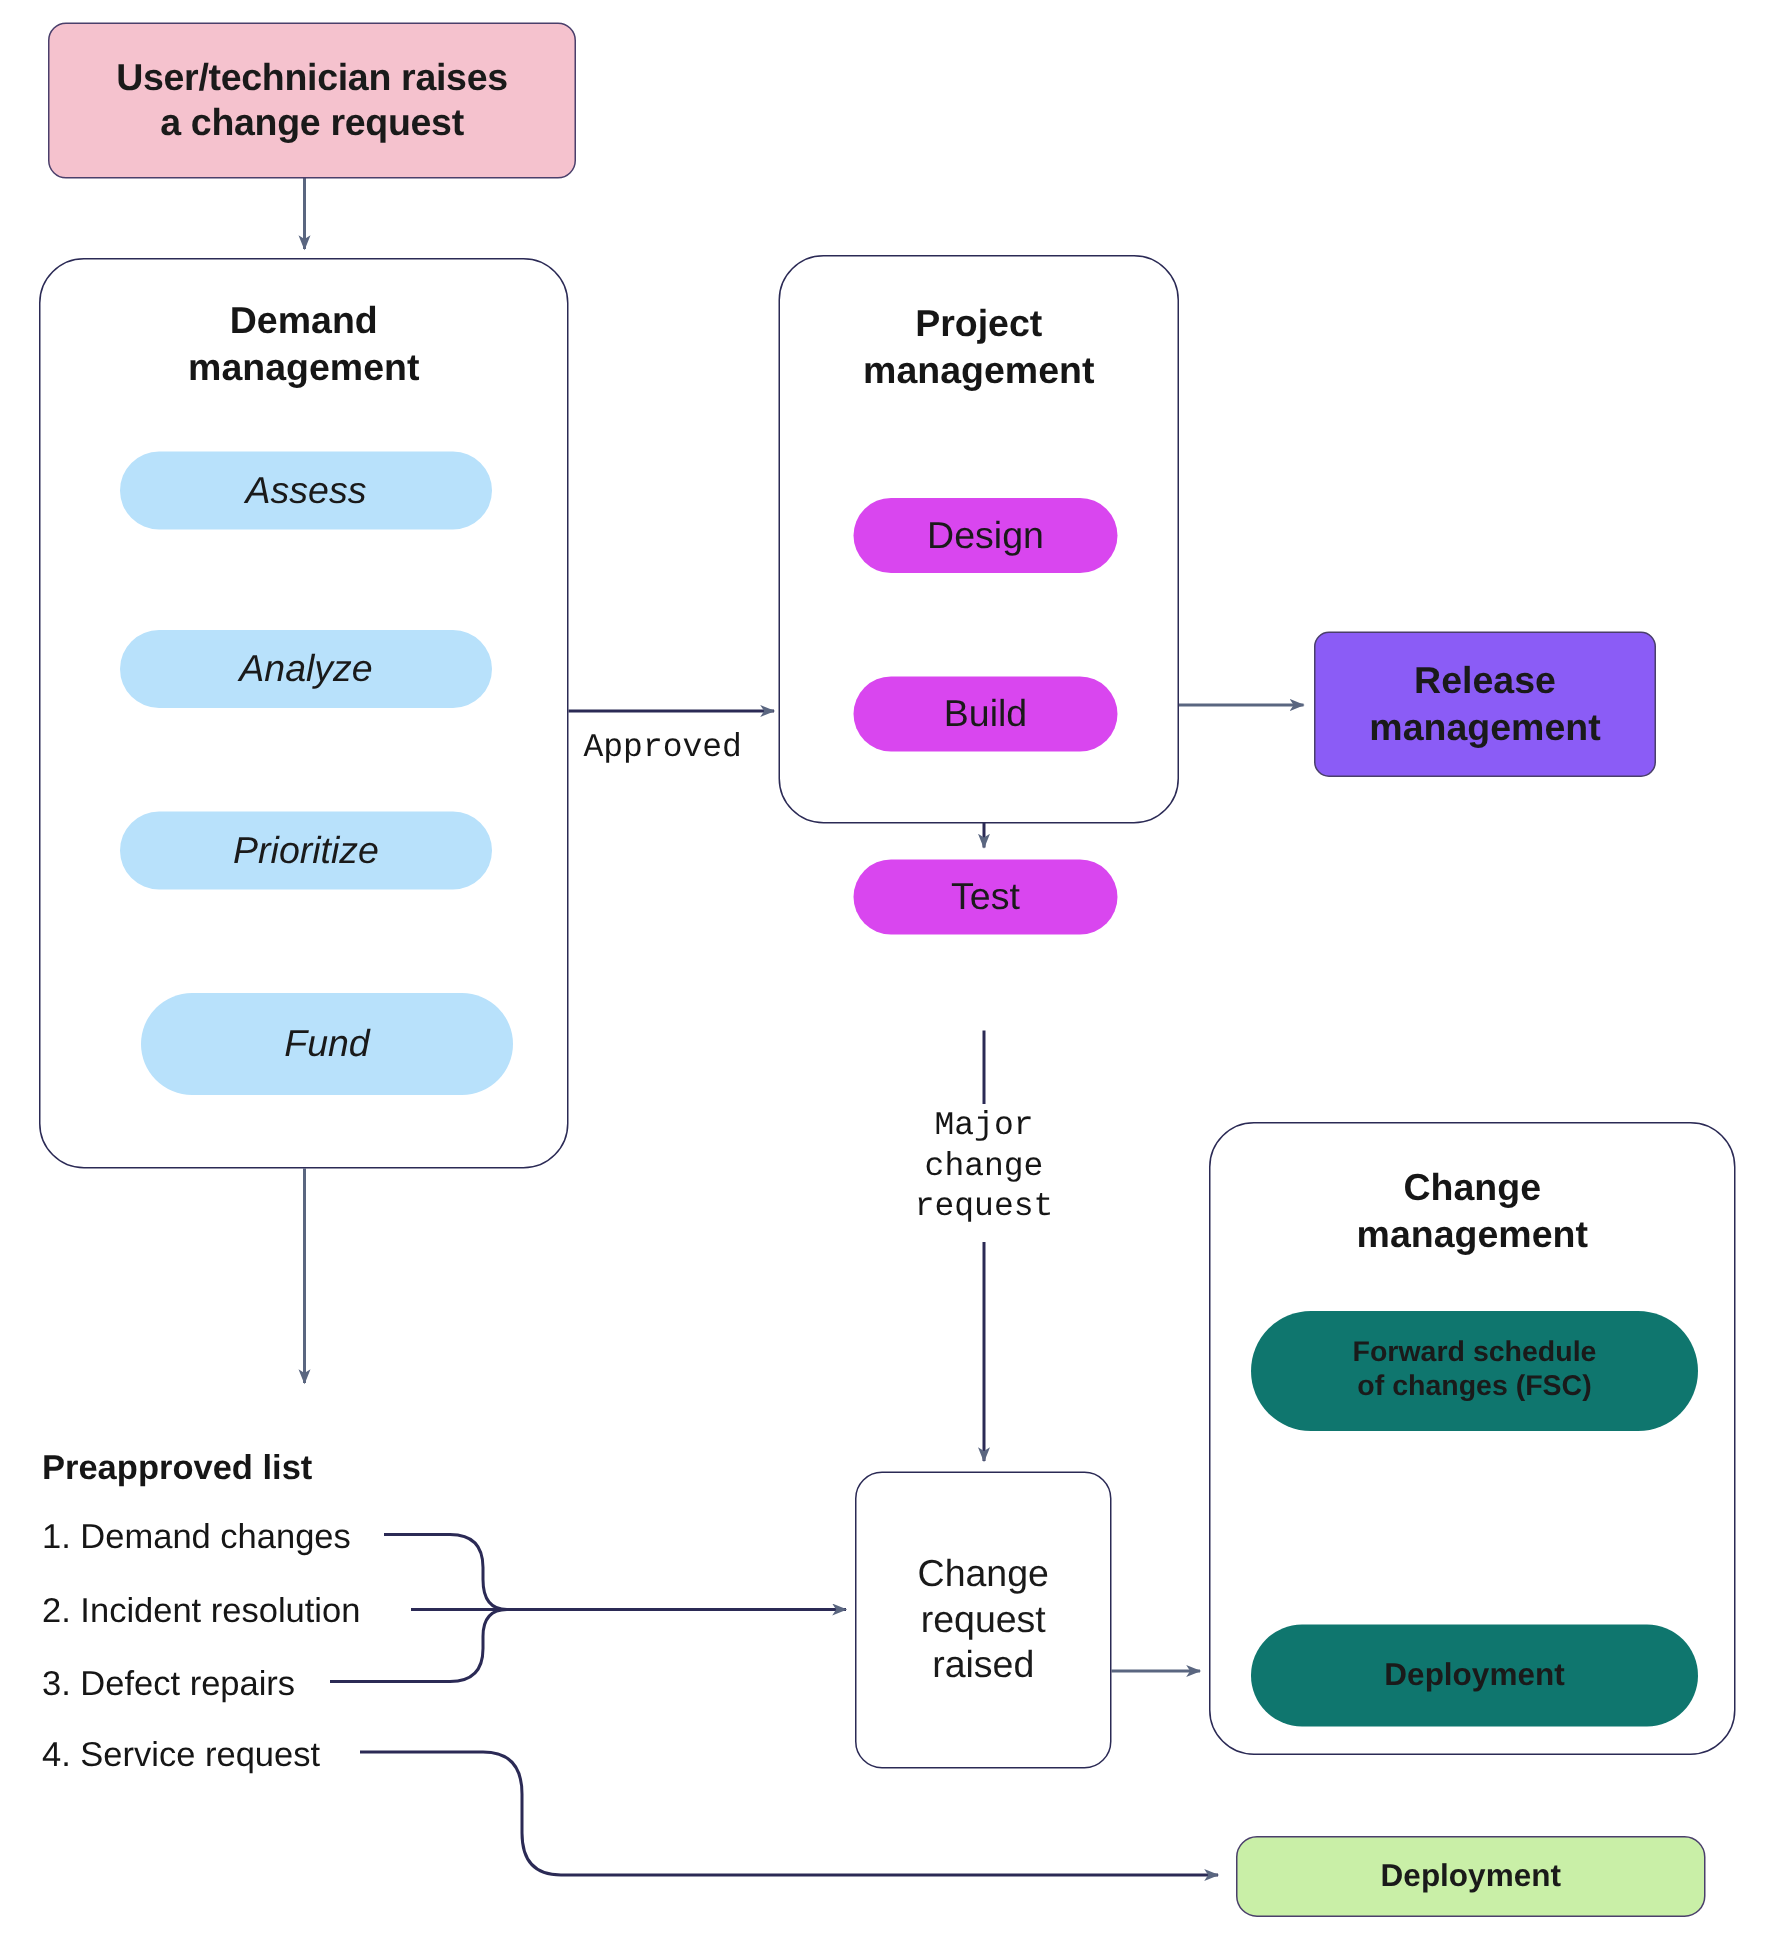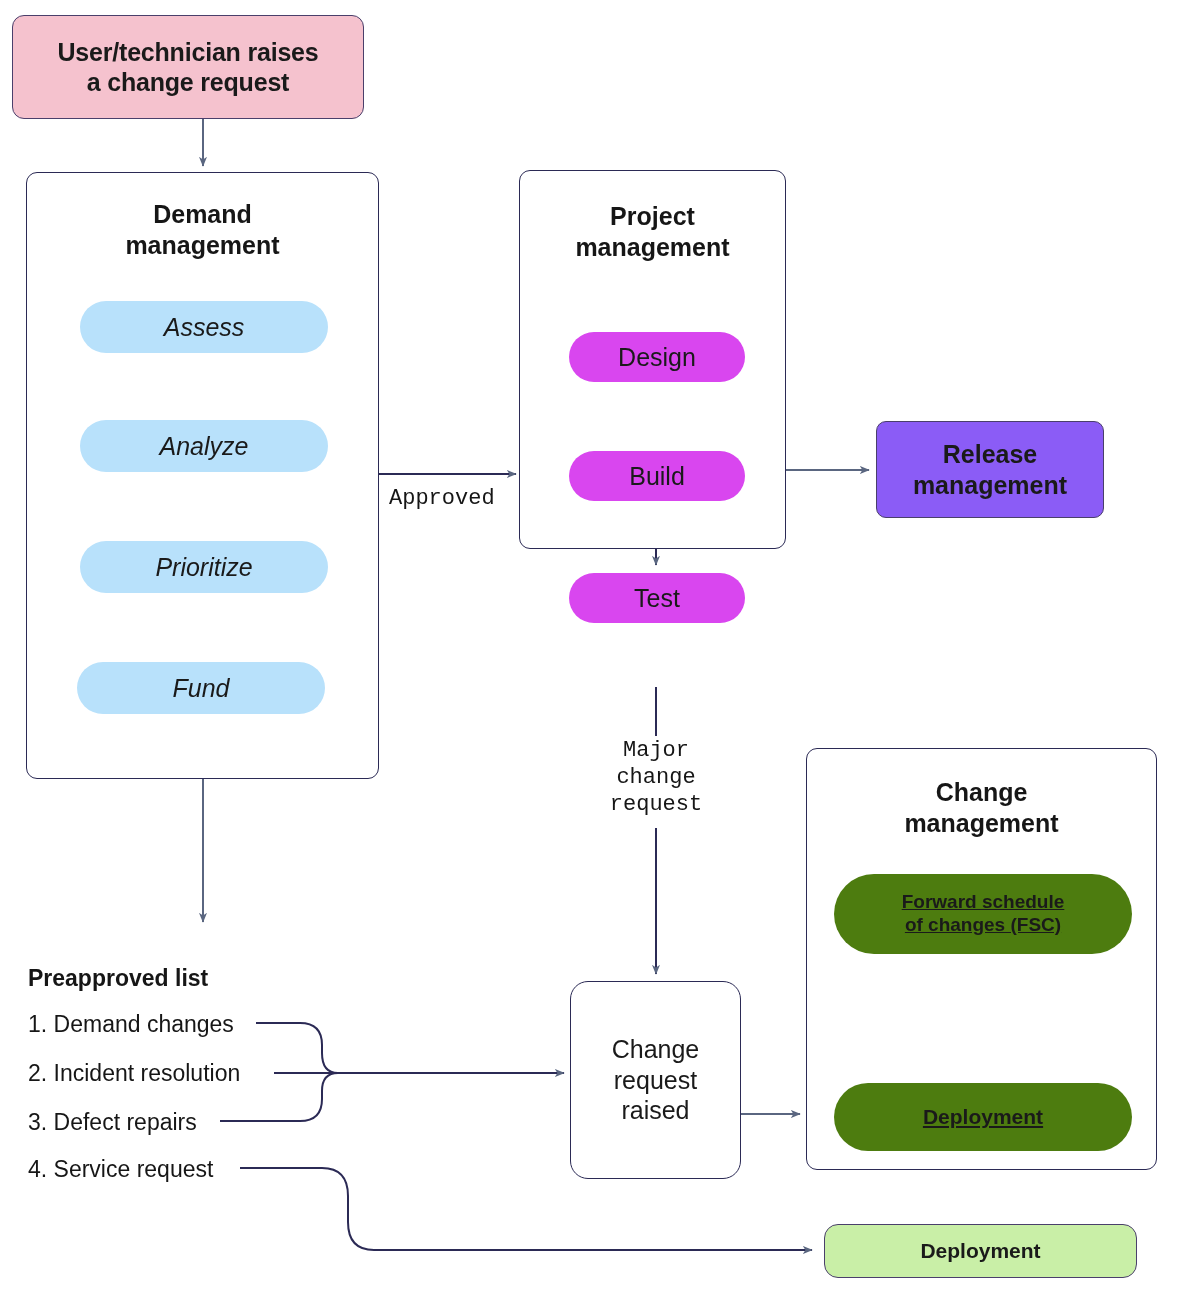--- a/index.html
+++ b/index.html
@@ -41,21 +41,21 @@
     border: 1.6px solid #4a3f6b;
     border-radius: 12px;
     font-weight: bold;
     font-size: 25px;
     letter-spacing: -0.2px;
   }
   
   .group-box {
     background: #ffffff;
     border: 1.6px solid #2b2a55;
-    border-radius: 11px;
+    border-radius: 30px;
     display: block;
     padding-left: 37px;
   }
   .group-title {
     position: absolute;
     left: 0;
     right: 0;
     text-align: center;
     font-weight: bold;
     font-size: 25px;
@@ -69,21 +69,21 @@
     display: flex;
     align-items: center;
     justify-content: center;
     text-align: center;
     border-radius: 999px;
     font-size: 25px;
     line-height: 1.2;
   }
   .pill-blue { background: #B8E1FB; font-style: italic; }
   .pill-yellow { background: #d946ef; }
-  .pill-green { background: #4d7c0f; text-decoration: underline; }
+  .pill-green { background: #0f766e; }
   .pill-green.small-bold {
     font-size: 19px;
     font-weight: bold;
   }
   .pill-green.bold {
     font-size: 21px;
     font-weight: bold;
   }
   
   .release-box {
@@ -194,39 +194,39 @@
 
     <g>
       <path d="M240,1168 L322,1168 Q348,1168 348,1196 L348,1222 Q348,1250 374,1250 L812,1250" fill="none" stroke="#2B2A55" stroke-width="2" marker-end="url(#ah)"></path>
     </g>
 
     <g>
       <line x1="741" y1="1114" x2="800" y2="1114" stroke="#5A6680" stroke-width="2" marker-end="url(#ah)"></line>
     </g>
   </svg>
 
-  <div class="node start-box" style="left:12px; top:15px; width:352px; height:104px;">
+  <div class="node start-box" style="left:32px; top:15px; width:352px; height:104px;">
     <span style="white-space:pre-line;">User/technician raises
 a change request</span>
   </div>
 
   <div class="node group-box" style="left:26px; top:172px; width:353px; height:607px;">
     <div class="group-title" style="top: 26px; white-space: pre-line;">Demand
 management</div>
 
     <div class="pill pill-blue" style="left:53px; top:128px; width:248px; height:52px;">
       <span>Assess</span>
     </div>
     <div class="pill pill-blue" style="left:53px; top:247px; width:248px; height:52px;">
       <span>Analyze</span>
     </div>
     <div class="pill pill-blue" style="left:53px; top:368px; width:248px; height:52px;">
       <span>Prioritize</span>
     </div>
-    <div class="pill pill-blue" style="left:50px; top:489px; width:248px; height:52px;">
+    <div class="pill pill-blue" style="left:67px; top:489px; width:248px; height:68px;">
       <span>Fund</span>
     </div>
   </div>
 
   <div class="node group-box" style="left:519px; top:170px; width:267px; height:379px;">
     <div class="group-title" style="top: 30px; white-space: pre-line;">Project
 management</div>
 
     <div class="pill pill-yellow" style="left:49px; top:161px; width:176px; height:50px;">
       <span>Design</span>

